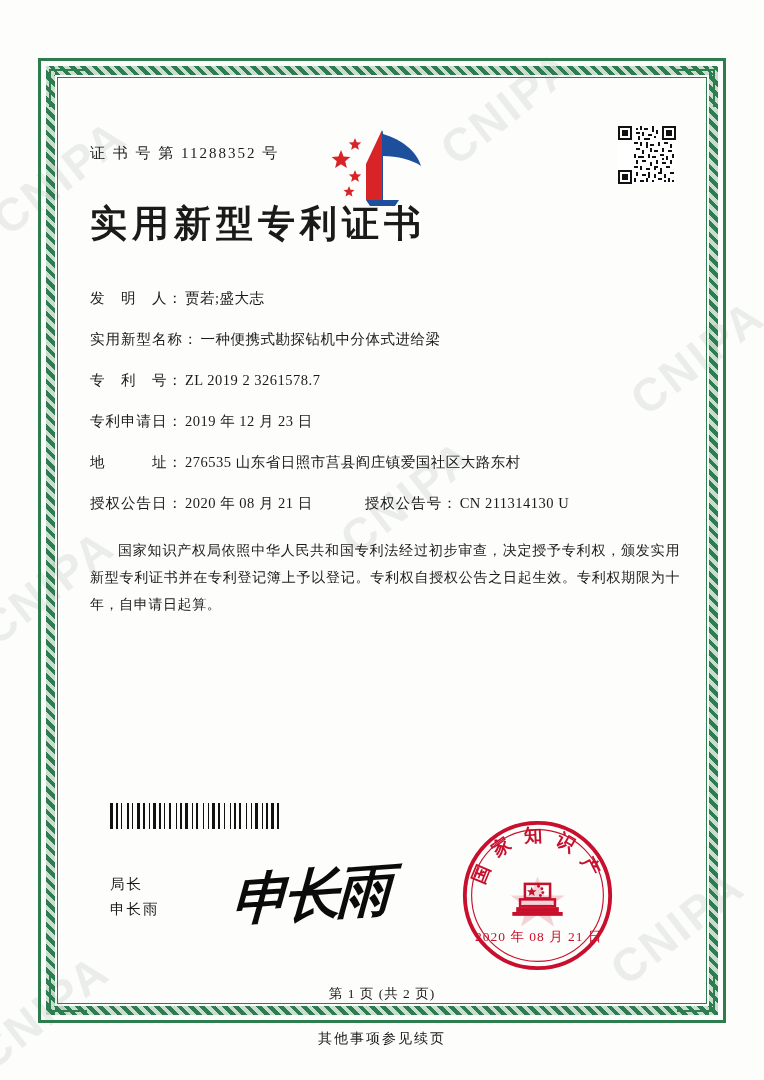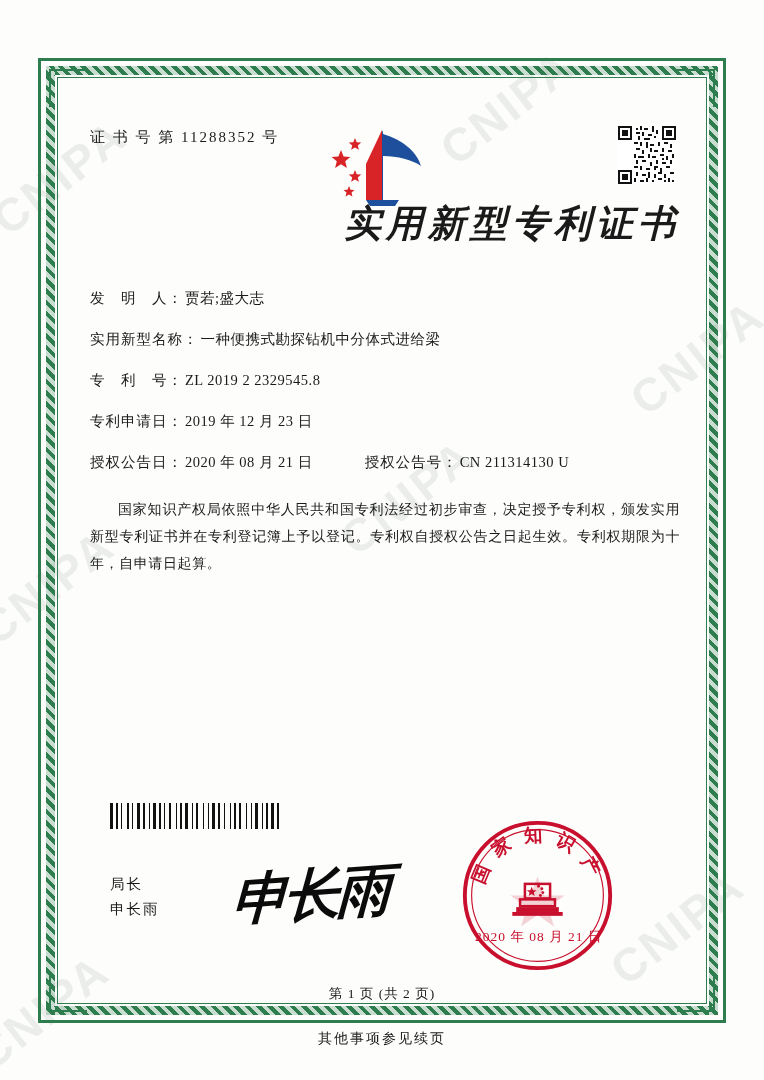--- a/index.html
+++ b/index.html
@@ -92,47 +92,46 @@
   #content {
     position: absolute;
     left: 90px;
     top: 110px;
     width: 590px;
   }
 
   #cert-number {
     font-size: 15px;
     letter-spacing: 2px;
-    margin-top: 18px;
+    margin-top: 34px;
   }
 
   
   #logo {
     position: absolute;
     left: 325px;
     top: 126px;
     width: 112px;
     height: 82px;
   }
   #qrcode {
     position: absolute;
     right: 88px;
     top: 126px;
     width: 58px;
     height: 58px;
   }
 
   #main-title {
-    text-align: right;
+    text-align: left;
     font-size: 37px;
     font-weight: 700;
     letter-spacing: 5px;
-    margin-top: 52px;
+    margin-top: 36px;
     font-family: "DejaVu Serif", "Liberation Serif", serif;
-    font-style: italic;
   }
 
   #fields {
     margin-top: 42px;
     font-size: 14.5px;
     line-height: 1.1;
   }
   .field-row {
     display: flex;
     align-items: baseline;
@@ -362,25 +361,29 @@
       <div class="field-row">
         <span class="field-label">发　明　人：</span>
         <span class="field-value">贾若;盛大志</span>
       </div>
       <div class="field-row">
         <span class="field-label">实用新型名称：</span>
         <span class="field-value">一种便携式勘探钻机中分体式进给梁</span>
       </div>
       <div class="field-row">
         <span class="field-label">专　利　号：</span>
-        <span class="field-value">ZL 2019 2 2329545.8</span>
+        <span class="field-value">ZL 2019 2 3261578.7</span>
       </div>
       <div class="field-row">
         <span class="field-label">专利申请日：</span>
         <span class="field-value">2019 年 12 月 23 日</span>
+      </div>
+      <div class="field-row">
+        <span class="field-label">地　　　址：</span>
+        <span class="field-value">276535  山东省日照市莒县阎庄镇爱国社区大路东村</span>
       </div>
       <div class="field-row dual">
         <span class="field-label">授权公告日：</span>
         <span class="field-value">2020 年 08 月 21 日</span>
         <span class="field-label second">授权公告号：</span>
         <span class="field-value">CN 211314130 U</span>
       </div>
     </div>
 
     <div id="paragraphs">

